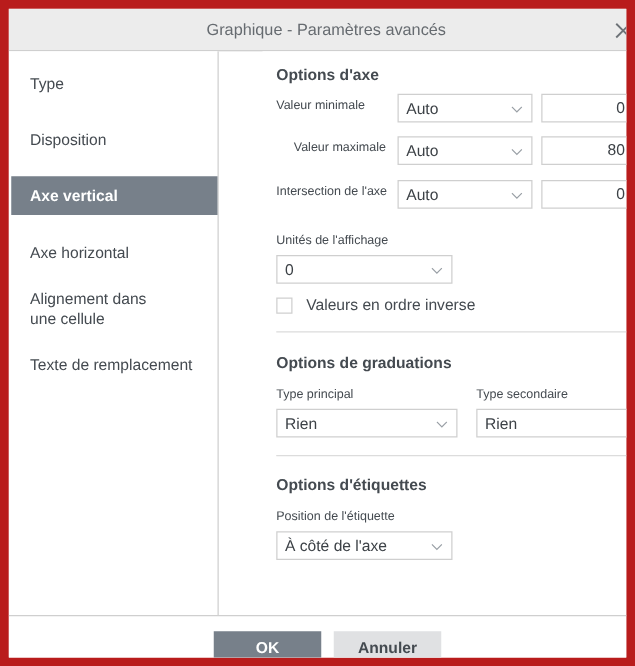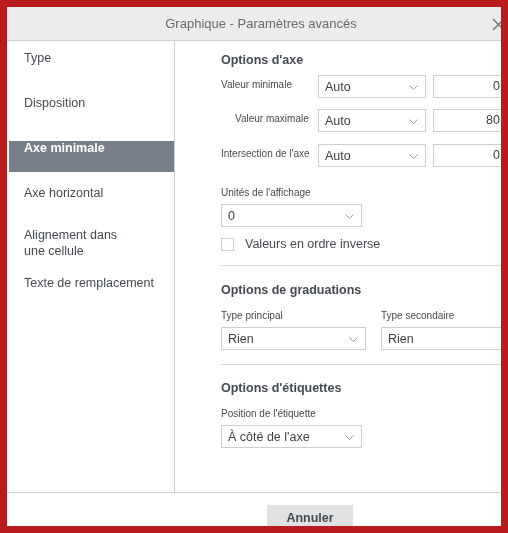--- a/index.html
+++ b/index.html
@@ -60,20 +60,21 @@
     background: #ffffff;
     border-right: 1px solid #cfcfcf;
     box-sizing: border-box;
   }
   .side-item {
     position: absolute;
     left: 2px;
     width: 165px;
     box-sizing: border-box;
     display: flex;
+    align-items: center;
     padding-left: 15px;
     font-size: 12.5px;
     color: #444a50;
     cursor: pointer;
   }
   .side-item.selected {
     background: #77808a;
     color: #ffffff;
     font-weight: bold;
   }
@@ -231,21 +232,21 @@
   </div>
 
   <div class="sidebar">
     <div class="side-item" style="top:10px;height:31px;">
       <span>Type</span>
     </div>
     <div class="side-item" style="top:55px;height:31px;">
       <span>Disposition</span>
     </div>
     <div class="side-item selected" style="top:100px;height:31px;">
-      <span>Axe minimale</span>
+      <span>Axe vertical</span>
     </div>
     <div class="side-item" style="top:145px;height:31px;">
       <span>Axe horizontal</span>
     </div>
     <div class="side-item" style="top:186px;height:40px;padding-right:40px;white-space:normal;line-height:16px;">
       <span>Alignement dans une cellule</span>
     </div>
     <div class="side-item" style="top:235px;height:31px;">
       <span>Texte de remplacement</span>
     </div>
@@ -361,16 +362,17 @@
       <span class="chev">
         <svg width="9" height="6" viewBox="0 0 9 6">
             <path d="M0.5 0.5 L4.5 4.5 L8.5 0.5" fill="none" stroke="#9aa0a6" stroke-width="1"></path>
           </svg>
       </span>
     </div>
 
   </div>
 
   <div class="footer">
+    <div class="btn btn-ok">OK</div>
     <div class="btn btn-cancel">Annuler</div>
   </div>
 
 </div>
 
 </body></html>

